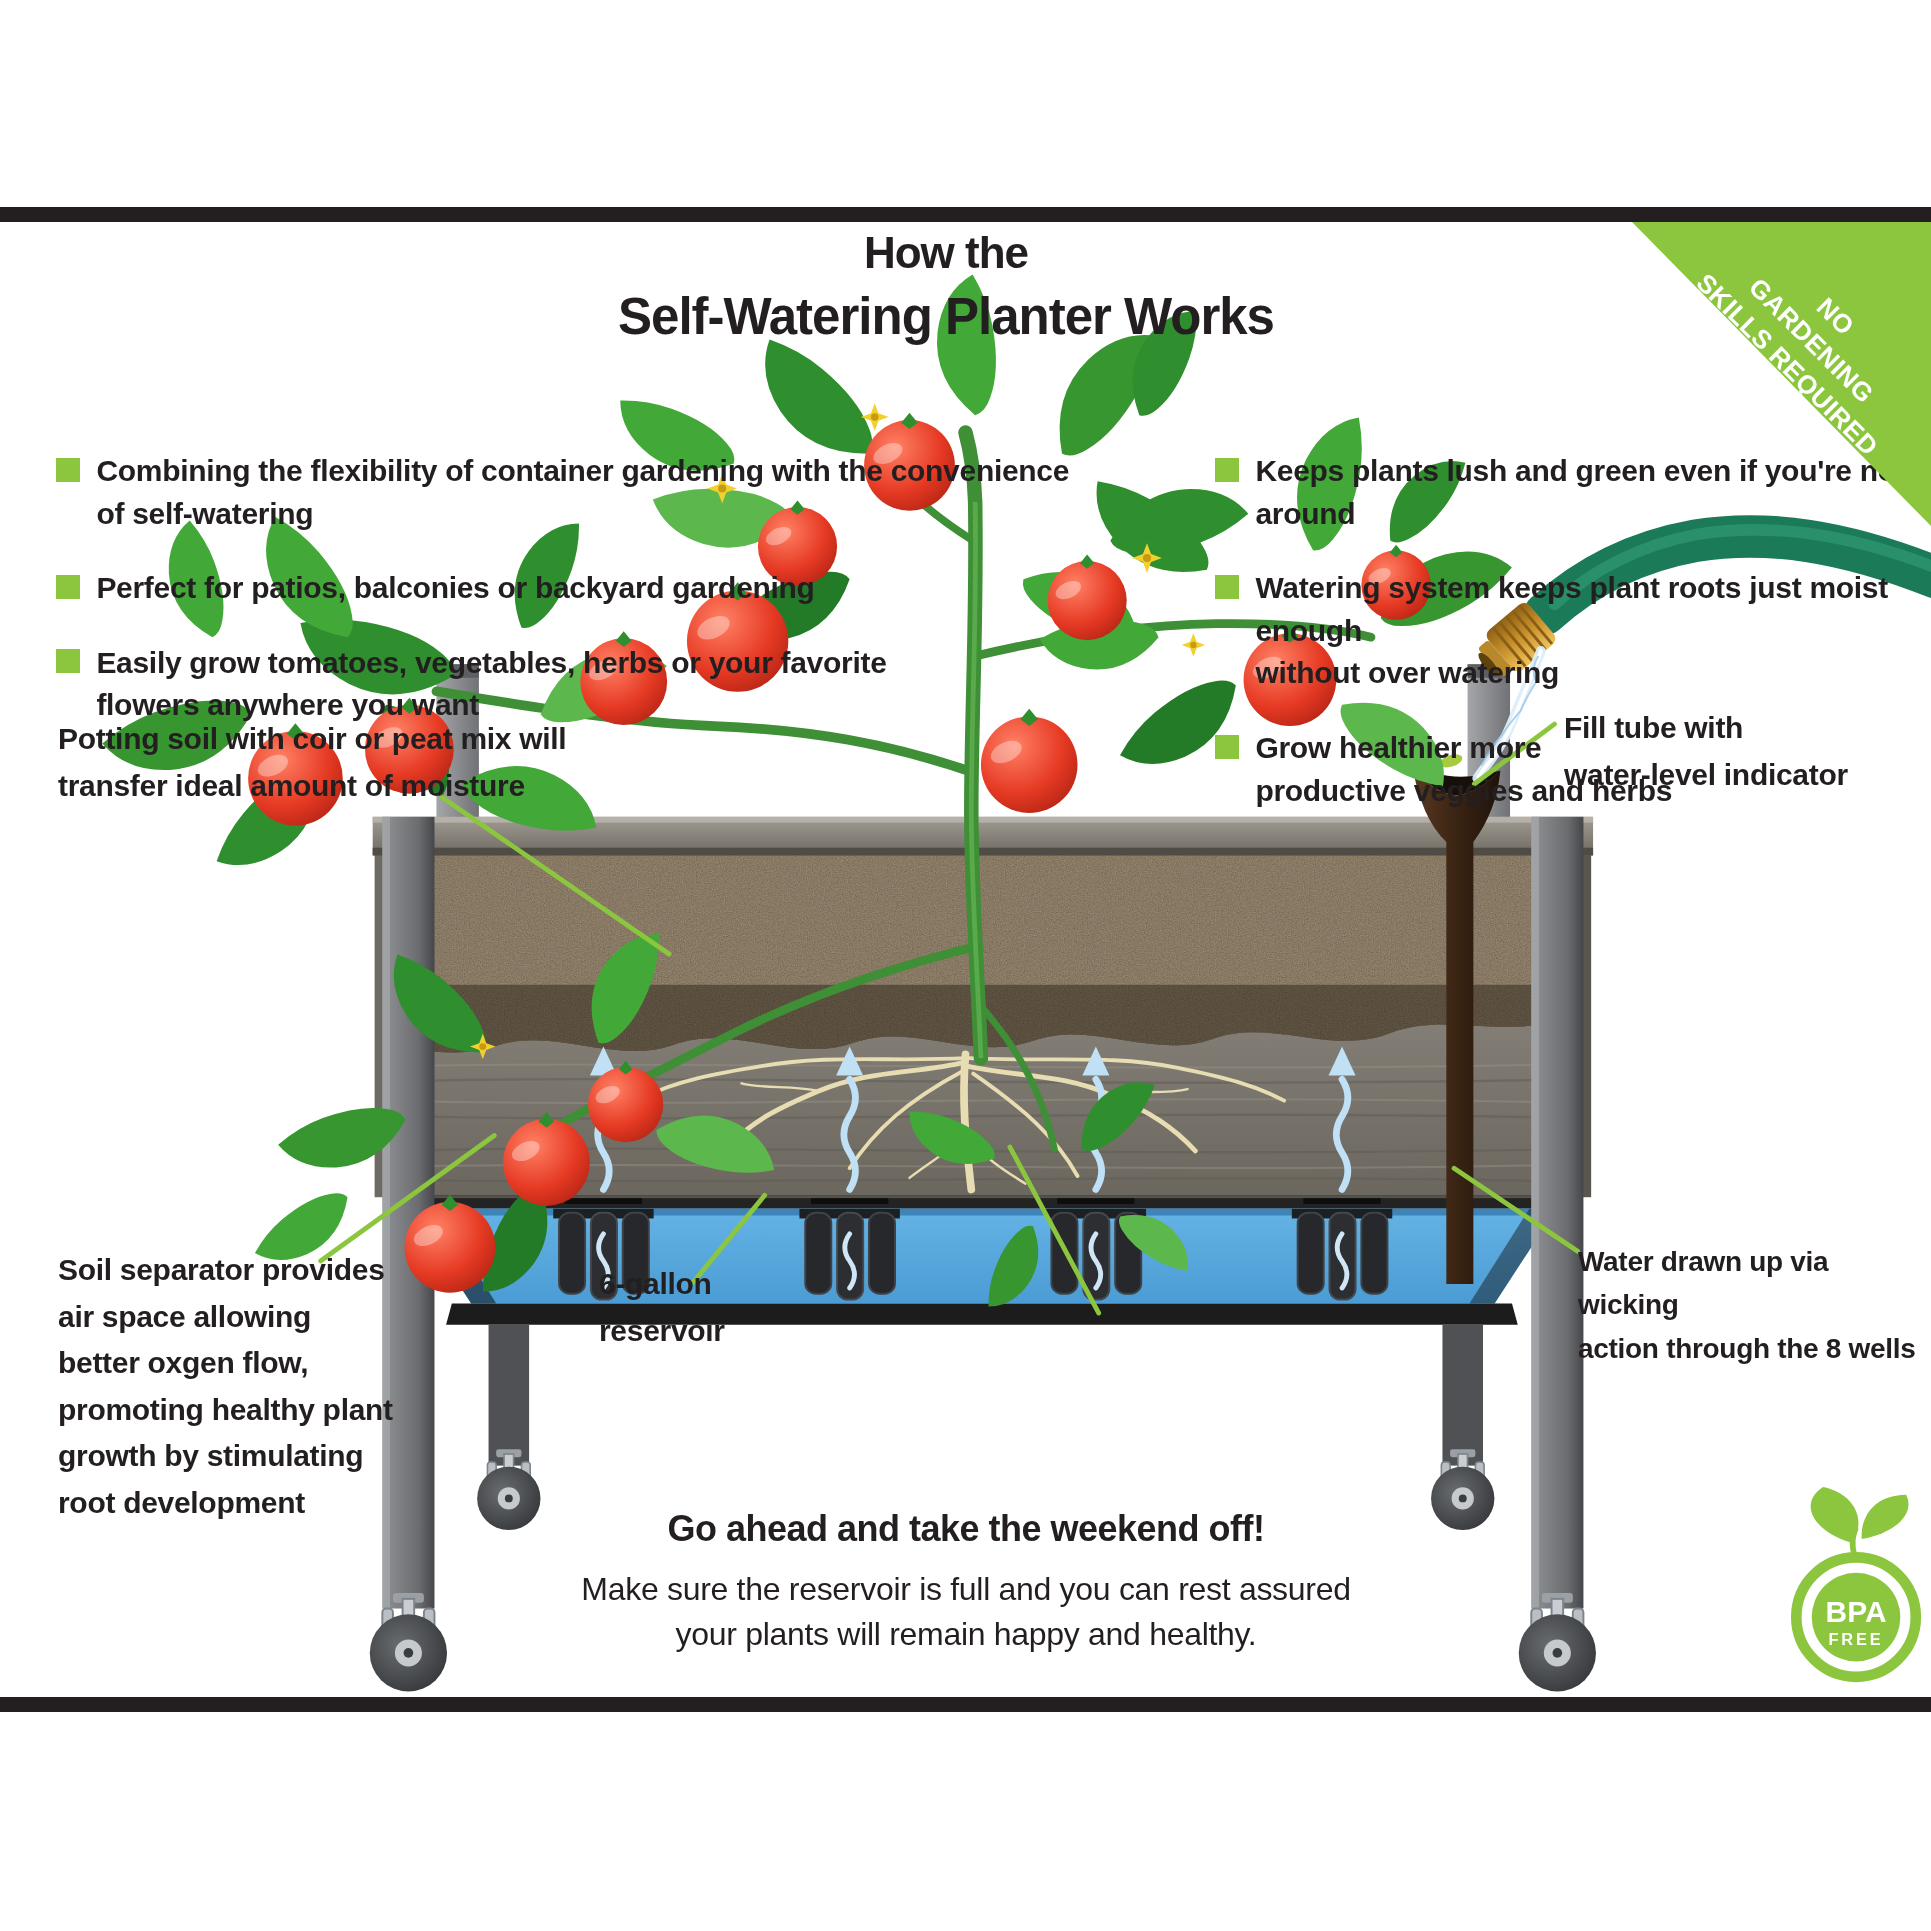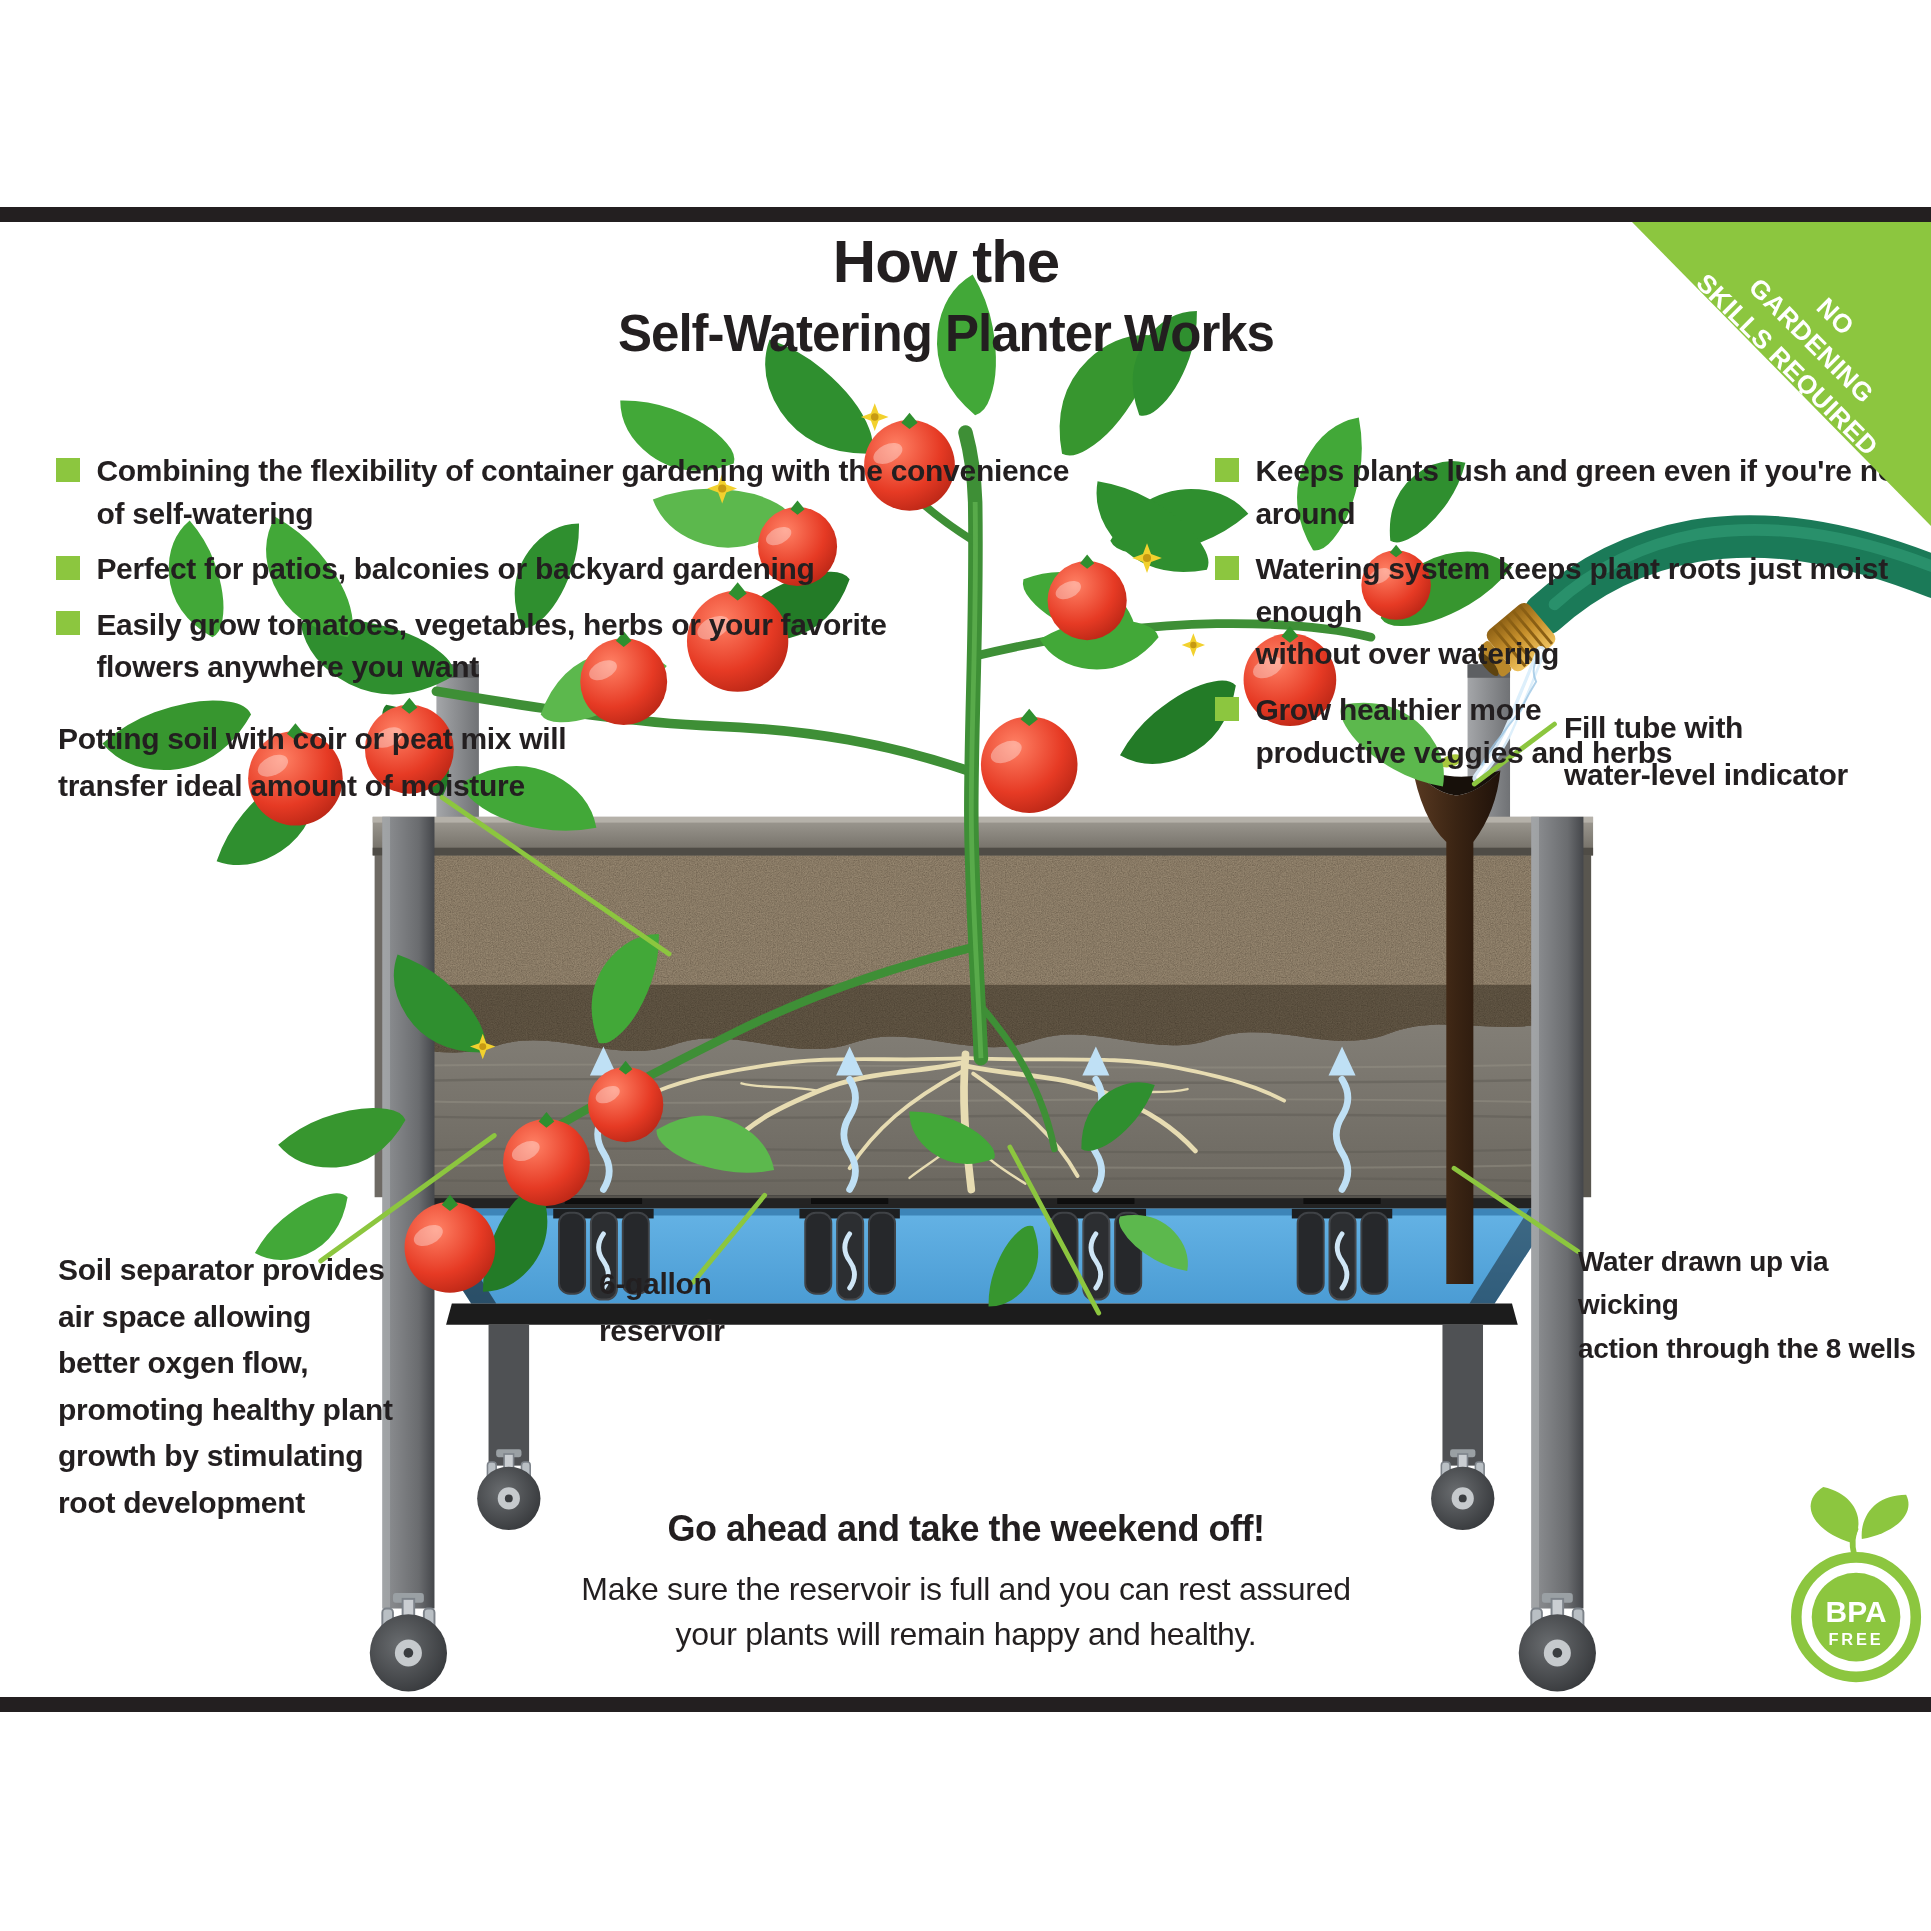--- a/index.html
+++ b/index.html
@@ -11,24 +11,24 @@
   #bar-top{top:207px}
   #bar-bottom{top:1697px}
 
   .illu{position:absolute;inset:0;z-index:1}
 
   .txt-layer{position:absolute;inset:0;z-index:2}
   .wsp{white-space:pre-line}
 
   .title{position:absolute;top:230px;left:193px;width:1506px;text-align:center;
          font-weight:bold;letter-spacing:-1px;line-height:1.05}
-  .title .t1{font-size:60px}
+  .title .t1{font-size:44px}
   .title .t2{font-size:51px;margin-top:13.5px}
 
-  .bullets{position:absolute;display:flex;flex-direction:column;gap:13px}
+  .bullets{position:absolute;display:flex;flex-direction:column;gap:32px}
   #bullets-left{left:56px;top:450px;width:1178px}
   #bullets-right{left:1215px;top:450px;width:724px}
   .bullet{display:flex;gap:16.4px;align-items:flex-start;
           font-size:30px;font-weight:bold;line-height:1.42;letter-spacing:-0.3px}
   .sq{flex:0 0 auto;width:24px;height:24px;background:#8CC63F;margin-top:7.7px}
 
   .callout{position:absolute;font-size:30px;font-weight:bold;line-height:1.55;
            letter-spacing:-0.3px;white-space:pre-line;z-index:2}
   #co-potting{left:58px;top:716px}
   #co-filltube{left:1564px;top:705px}

